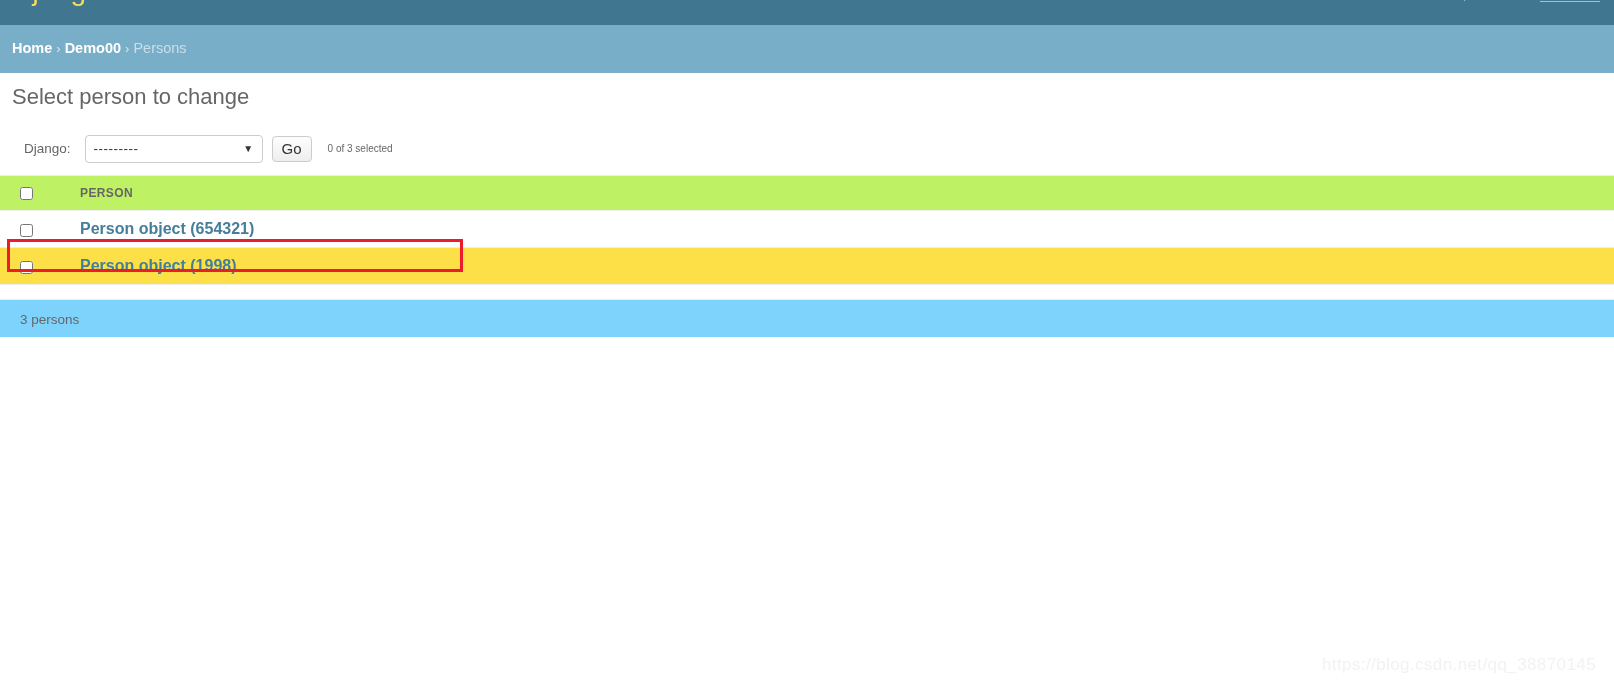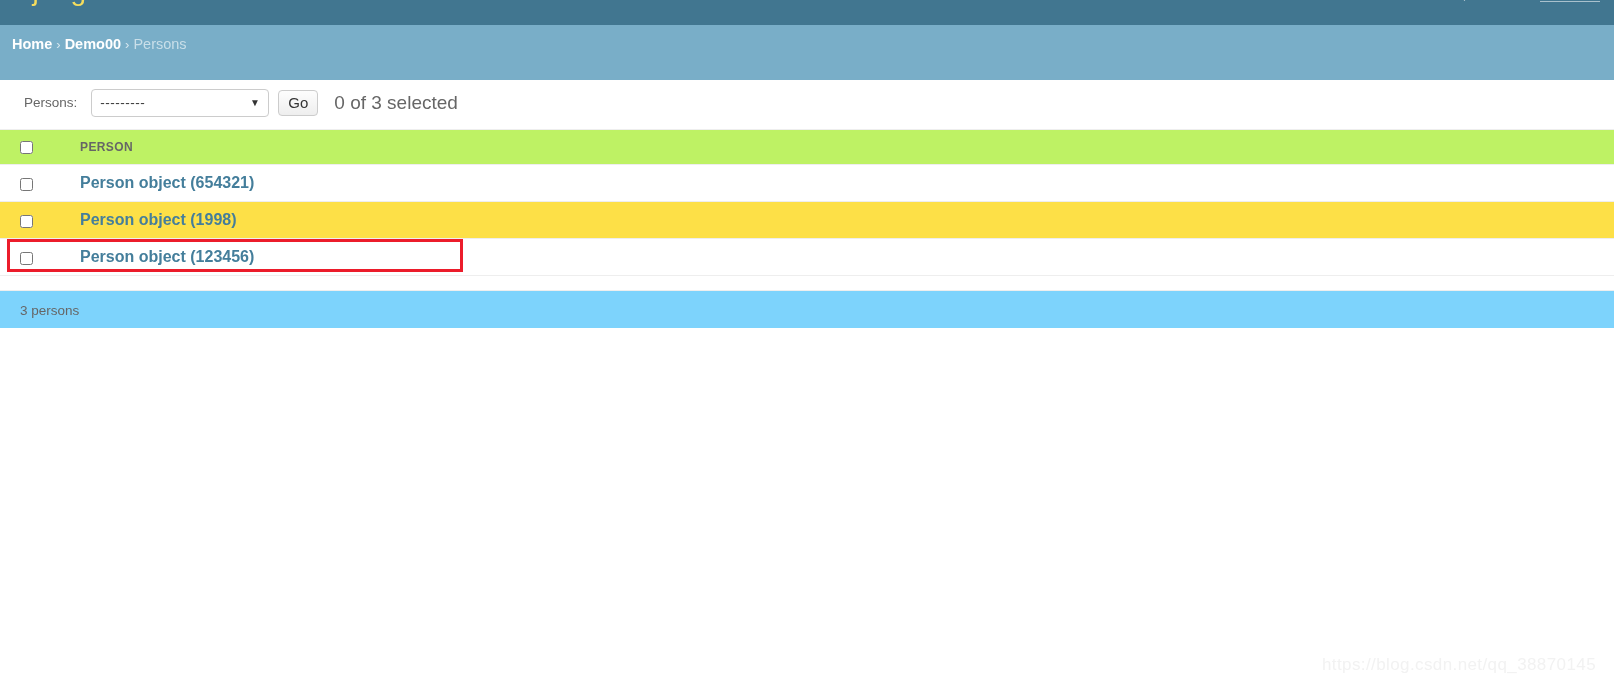--- a/index.html
+++ b/index.html
@@ -59,27 +59,27 @@
     border-bottom: 1px solid rgba(255,255,255,0.55);
     margin-left: 3px;
   }
 
   
   #breadcrumbs {
     position: absolute;
     top: 25px;
     left: 0;
     width: 1614px;
-    height: 55px;
+    height: 48px;
     background: #79aec8;
     box-sizing: border-box;
     padding: 11px 40px 11px 12px;
     font-size: 14.5px;
     color: #ffffff;
-    line-height: 16px;
+    line-height: 24px;
     white-space: nowrap;
   }
   #breadcrumbs a {
     color: #ffffff;
     text-decoration: none;
     font-weight: bold;
   }
   #breadcrumbs .crumb-sep {
     color: #d6e8f0;
     margin: 0 4px;
@@ -160,21 +160,21 @@
     background: linear-gradient(#fdfdfd, #eeeeee);
     font-family: "Liberation Sans", sans-serif;
     font-size: 15px;
     color: #333333;
     padding: 0 9px;
     cursor: pointer;
     line-height: 24px;
   }
   .action-counter {
     margin-left: 16px;
-    font-size: 19px;
+    font-size: 10px;
     color: #666666;
     line-height: 30px;
   }
 
   table#result_list {
     width: 1614px;
     border-collapse: collapse;
     font-size: 13px;
   }
   table#result_list thead th {
@@ -268,25 +268,26 @@
     <a href="#">VIEW SITE</a>
   </div>
 </div>
 
 <div id="breadcrumbs">
   <a href="#">Home</a><span class="crumb-sep">›</span><a href="#">Demo00</a><span class="crumb-sep">›</span><span class="crumb-current">Persons</span>
 </div>
 
 <div id="content">
 
+  <h1 id="page-title">Select person to change</h1>
 
   <div id="changelist">
 
     <div id="toolbar-actions">
-      <label class="action-label">Persons:</label>
+      <label class="action-label">Django:</label>
       <div class="action-select">
         <span>---------</span>
         <span class="select-arrow">▼</span>
       </div>
       <button class="go-button">Go</button>
       <span class="action-counter">0 of 3 selected</span>
     </div>
 
     <table id="result_list">
       <thead>
@@ -307,28 +308,20 @@
           </td>
         </tr>
         <tr class="row2">
           <td class="action-checkbox">
             <input type="checkbox" class="row-selector" style="">
           </td>
           <td class="field-__str__">
             <a href="#">Person object (1998)</a>
           </td>
         </tr>
-        <tr class="row1">
-          <td class="action-checkbox">
-            <input type="checkbox" class="row-selector" style="">
-          </td>
-          <td class="field-__str__">
-            <a href="#">Person object (123456)</a>
-          </td>
-        </tr>
       </tbody>
     </table>
 
     <p class="paginator">3 persons</p>
 
   </div>
 </div>
 
 <div id="annotation-highlight"></div>
 

